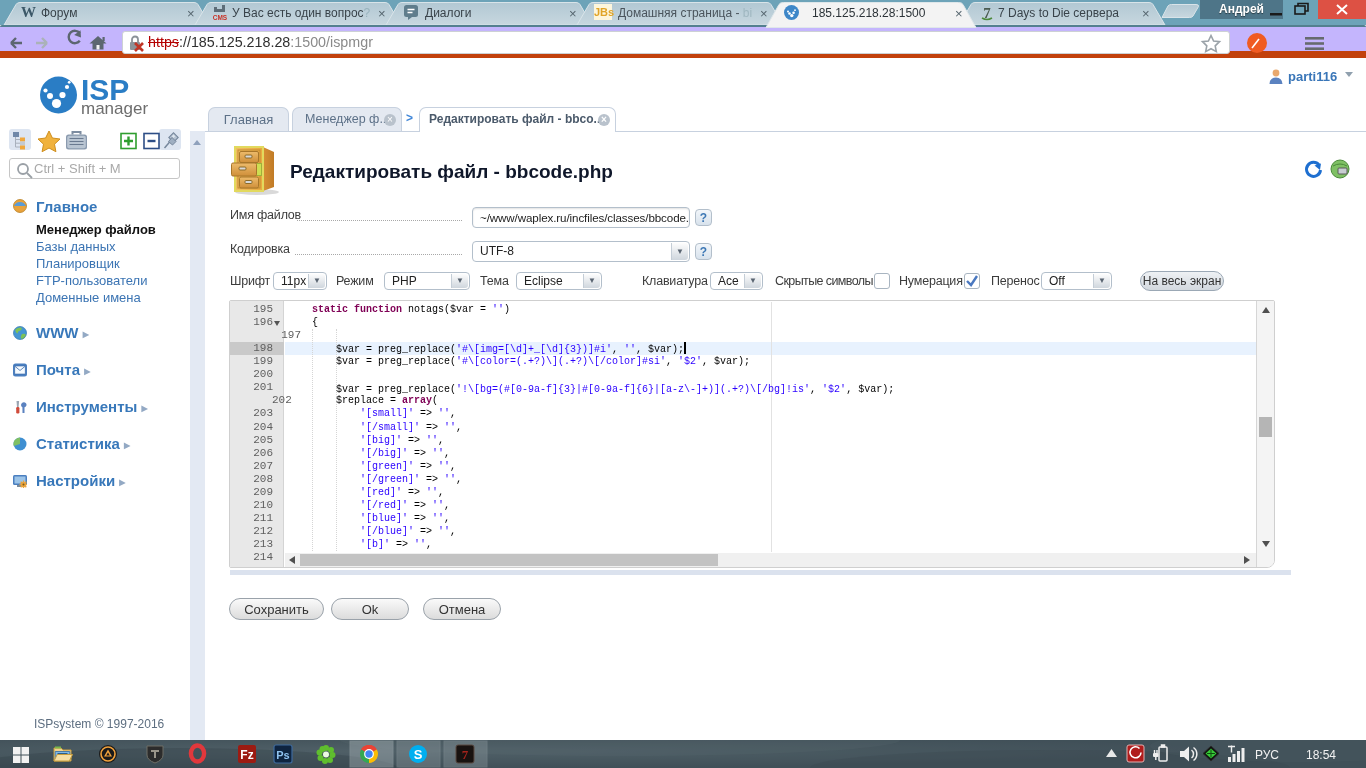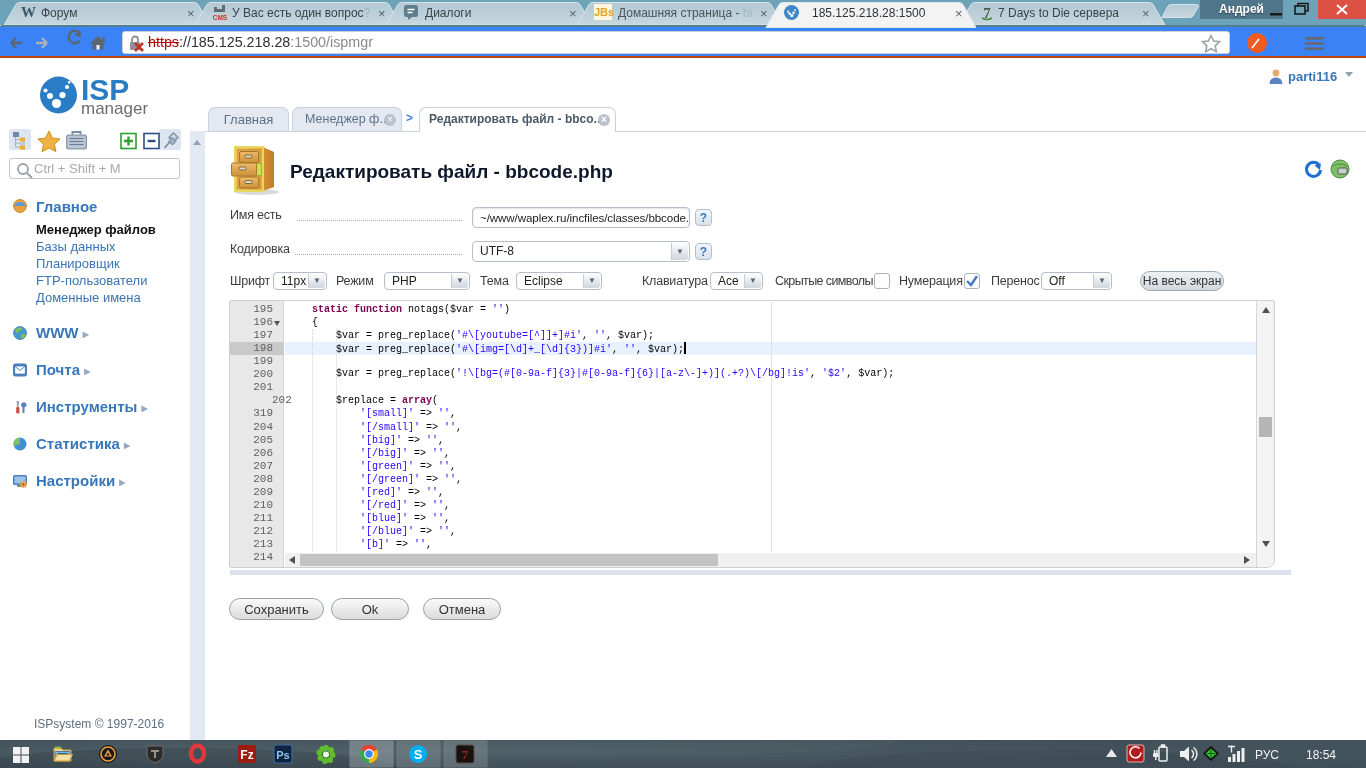--- a/index.html
+++ b/index.html
@@ -4,21 +4,21 @@
 *{margin:0;padding:0;box-sizing:border-box}
 html,body{width:1366px;height:768px;overflow:hidden}
 body{font-family:"Liberation Sans",sans-serif;position:relative;background:#fff}
 .abs{position:absolute}
 
 #frame{position:absolute;left:0;top:0;width:1366px;height:25px;background:#6da3b8}
 #frame .btn-min,#frame .btn-res{position:absolute;top:0;z-index:7;width:26px;height:19px}
 #close{position:absolute;z-index:7;right:0;top:0;width:48px;height:19px;background:#dd5144}
 #andrey{position:absolute;z-index:7;left:1200px;top:0;width:83px;height:19px;background:#4e7588;color:#fff;font-size:12px;font-weight:bold;text-align:center;line-height:19px;text-shadow:0 1px 1px rgba(0,0,0,.5)}
 
-#toolbar{position:absolute;left:0;top:25px;width:1366px;height:33px;background:#3b82f6;border-bottom:2px solid #c2410c;border-top:2px solid #53808f;border-radius:2px 2px 0 0}
+#toolbar{position:absolute;left:0;top:25px;width:1366px;height:33px;background:#c4b5fd;border-bottom:7px solid #c2410c;border-top:2px solid #53808f;border-radius:2px 2px 0 0}
 #urlbar{position:absolute;left:122px;top:4px;width:1108px;height:23px;background:#fff;border:1px solid #cdd1d4;border-radius:3px;font-size:14.3px;line-height:21px;color:#303030;padding-left:25px;white-space:nowrap}
 
 #page{position:absolute;left:0;top:58px;width:1366px;height:682px;background:#fff;overflow:hidden}
 
 .isptab{position:absolute;top:49px;height:24px;white-space:nowrap;overflow:hidden;border:1px solid #c7d1df;border-bottom:none;border-radius:7px 7px 0 0;background:#e4e9f1;color:#5d7188;font-size:13px;line-height:23px;text-align:center}
 .isptab.active{background:#fff;color:#4b5a6b;font-weight:bold;height:25px}
 #isptabline{position:absolute;left:205px;top:73px;width:1161px;height:1px;background:#c7d1df}
 .tclose{display:inline-block;width:12px;height:12px;background:#b9c2cc;border-radius:50%;color:#fff;font-size:10px;line-height:12px;vertical-align:-1px;margin-left:6px;text-align:center}
 
 #sidebar{position:absolute;left:0;top:0;width:190px;height:682px;background:#fff}
@@ -330,21 +330,21 @@
   <svg width="20" height="20" style="position:absolute;left:1303px;top:101px">
       <path d="M 16 6 a 7 7 0 1 0 1.5 5" fill="none" stroke="#1e6fd0" stroke-width="3"></path>
       <path d="M 11.5 6.5 l 6.5 -2 l -1 6.5 Z" fill="#1e6fd0"></path>
     </svg>
   <svg width="20" height="20" style="position:absolute;left:1330px;top:101px">
       <circle cx="10" cy="10" r="9" fill="#7fc064" stroke="#4a8a3a"></circle>
       <path d="M 3 7 q 7 -4 14 0" fill="none" stroke="#4a8a3a"></path>
       <rect x="8" y="9" width="9" height="6" rx="1" fill="#c8cdd2" stroke="#5a5a5a"></rect>
     </svg>
 
-  <div class="flabel" style="left:230px;top:150px">Имя есть</div>
+  <div class="flabel" style="left:230px;top:150px">Имя файлов</div>
   <div class="leader" style="left:297px;top:162px;width:165px"></div>
   <div class="tinput" style="left:472px;top:149px;width:218px">~/www/waplex.ru/incfiles/classes/bbcode.p</div>
   <div class="qhelp" style="left:695px;top:151px">?</div>
   <div class="flabel" style="left:230px;top:184px">Кодировка</div>
   <div class="leader" style="left:295px;top:196px;width:167px"></div>
   <div class="sel" style="left:472px;top:183px;width:218px">UTF-8<span class="ar">▼</span></div>
   <div class="qhelp" style="left:695px;top:185px">?</div>
 
   <div class="flabel" style="left:230px;top:216px">Шрифт</div>
   <div class="sel" style="left:273px;top:214px;width:54px;height:18px;line-height:16px">11px<span class="ar">▼</span></div>
@@ -367,32 +367,32 @@
   <div id="editor">
     <div id="gutter"></div>
 <div style="position:absolute;left:55px;top:41.2px;width:972px;height:13px;background:#e8f2fe"></div>
 <div style="position:absolute;left:82px;top:28px;height:222px;border-left:1px dotted #d5d5d5"></div>
 <div style="position:absolute;left:106px;top:28px;height:222px;border-left:1px dotted #d5d5d5"></div>
 <div style="position:absolute;left:541px;top:1px;height:250px;border-left:1px solid #e2e2e2"></div>
 <div class="gl" style="top:2.0px;">195</div>
 <div class="cl" style="top:2.0px">    <span class="k">static function</span> notags($var = <span class="s">''</span>)</div>
 <div class="gl" style="top:15.1px;">196</div>
 <div class="cl" style="top:15.1px">    {</div>
-<div class="gl" style="top:28.1px;">197</div>
-<div class="cl" style="top:28.1px">        $var = preg_replace(<span class="s">'#\[youtube=[^]]+]#i'</span>, <span class="s">''</span>, $var);</div>
+<div class="gl" style="top:28.1px;margin-left:28px;">197</div>
 <div style="position:absolute;left:0;top:41.2px;width:54px;height:13px;background:#c9c9c9"></div>
       <div class="gl" style="top:41.2px">198</div>
 <div class="cl" style="top:41.2px">        $var = preg_replace(<span class="s">'#\[img=[\d]+_[\d]{3})]#i'</span>, <span class="s">''</span>, $var);<span id="caret"></span></div>
 <div class="gl" style="top:54.2px;">199</div>
+<div class="cl" style="top:54.2px">        $var = preg_replace(<span class="s">'#\[color=(.+?)\](.+?)\[/color]#si'</span>, <span class="s">'$2'</span>, $var);</div>
 <div class="gl" style="top:67.2px;">200</div>
-<div class="cl" style="top:66px">        $var = preg_replace(<span class="s">'!\[bg=(#[0-9a-f]{3}|#[0-9a-f]{6}|[a-z\-]+)](.+?)\[/bg]!is'</span>, <span class="s">'$2'</span>, $var);</div>
+<div class="cl" style="top:82px">        $var = preg_replace(<span class="s">'!\[bg=(#[0-9a-f]{3}|#[0-9a-f]{6}|[a-z\-]+)](.+?)\[/bg]!is'</span>, <span class="s">'$2'</span>, $var);</div>
 <div class="gl" style="top:80.3px;">201</div>
 <div class="gl" style="top:93.4px;padding-left:42px;">202</div>
 <div class="cl" style="top:93.4px">        $replace = <span class="k">array</span>(</div>
-<div class="gl" style="top:106.4px;">319</div>
+<div class="gl" style="top:106.4px;">203</div>
 <div class="cl" style="top:106.4px">            <span class="s">'[small]'</span> =&gt; <span class="s">''</span>,</div>
 <div class="gl" style="top:119.5px;">204</div>
 <div class="cl" style="top:119.5px">            <span class="s">'[/small]'</span> =&gt; <span class="s">''</span>,</div>
 <div class="gl" style="top:132.5px;">205</div>
 <div class="cl" style="top:132.5px">            <span class="s">'[big]'</span> =&gt; <span class="s">''</span>,</div>
 <div class="gl" style="top:145.6px;">206</div>
 <div class="cl" style="top:145.6px">            <span class="s">'[/big]'</span> =&gt; <span class="s">''</span>,</div>
 <div class="gl" style="top:158.6px;">207</div>
 <div class="cl" style="top:158.6px">            <span class="s">'[green]'</span> =&gt; <span class="s">''</span>,</div>
 <div class="gl" style="top:171.7px;">208</div>

